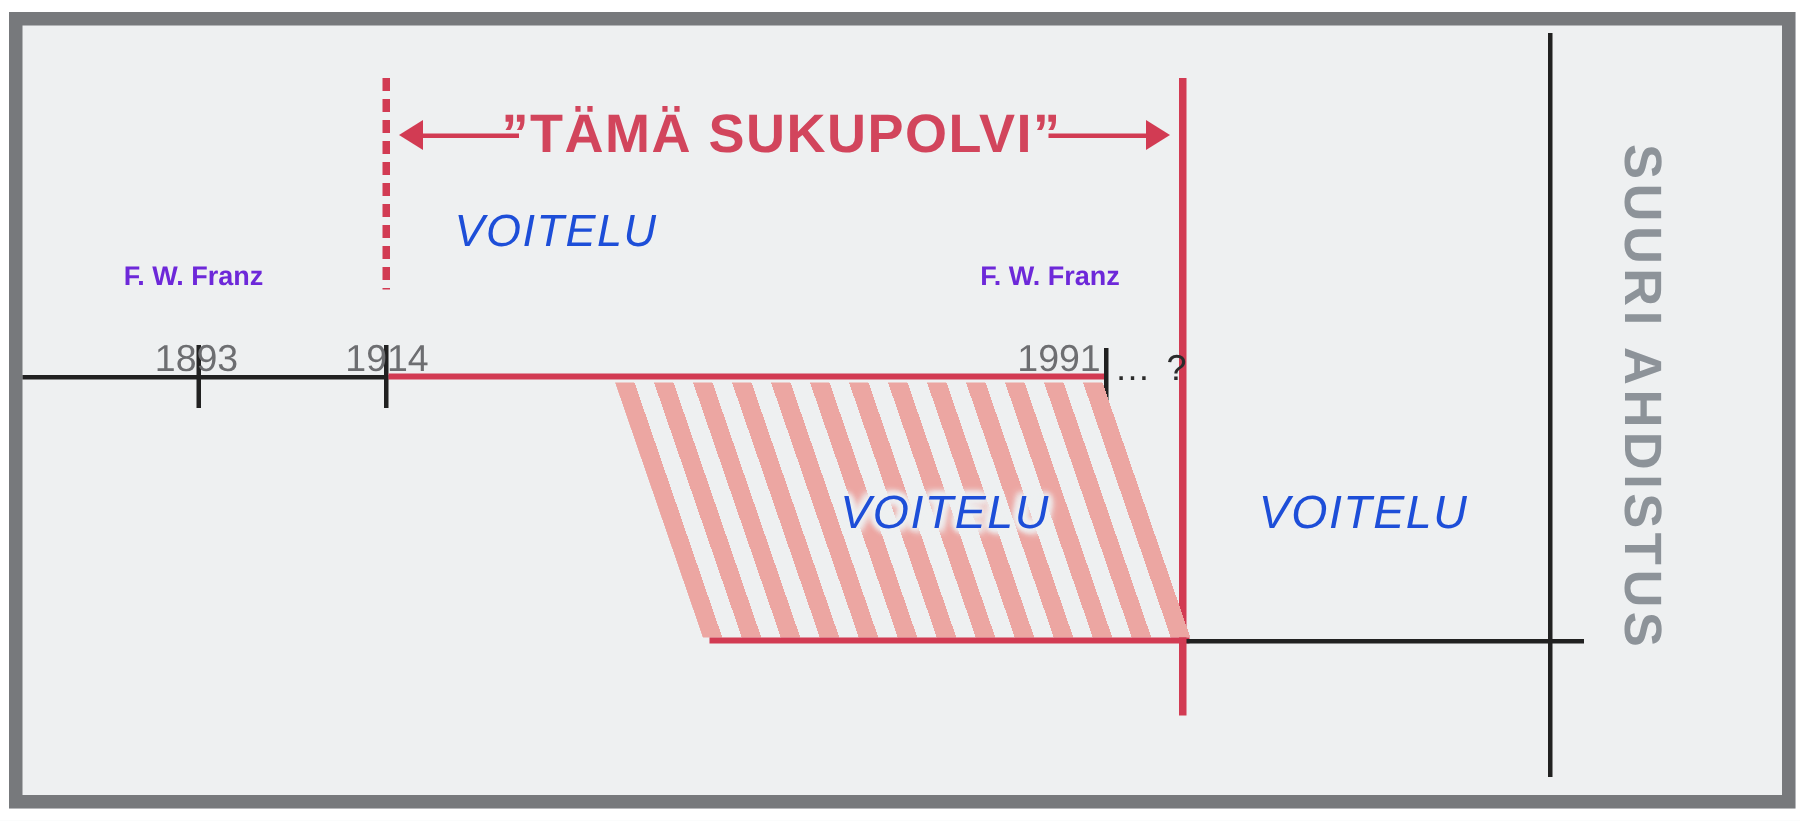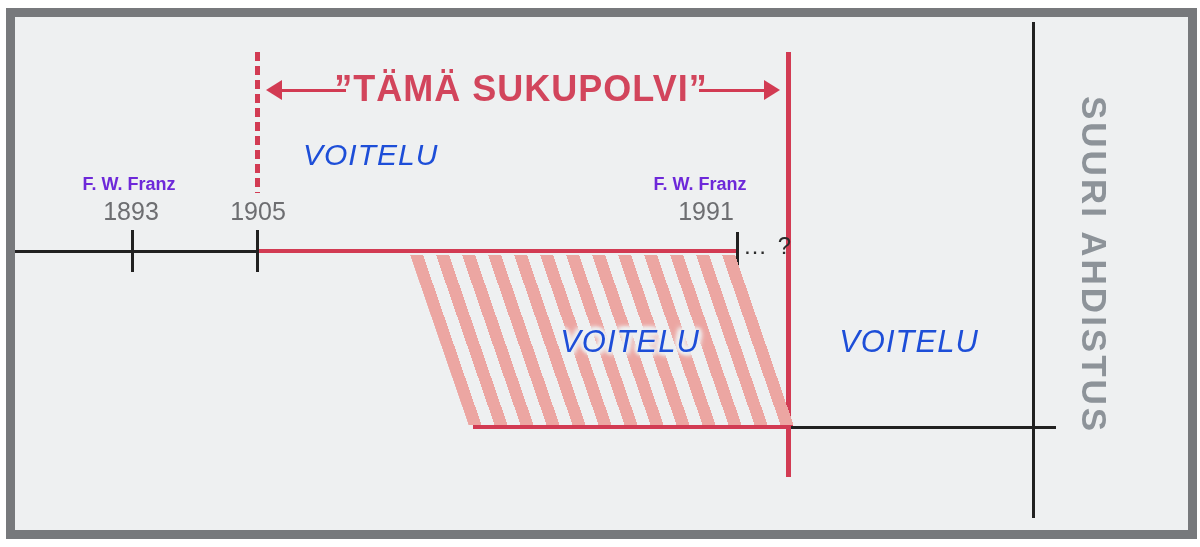--- a/index.html
+++ b/index.html
@@ -96,20 +96,21 @@
     font-weight:bold;
     color:#6d28d9;
     white-space:nowrap;
   }
   .person-year,.year-label{
     position:absolute;
     transform:translateX(-50%);
     font-size:25px;
     color:#6d6e71;
     white-space:nowrap;
+    margin-top:28px;
   }
   .name-left{ left:129px; top:174px; }
   .year-left{ left:131px; top:197px; }
   .year-1914{ left:258px; top:197px; }
   .name-right{ left:700px; top:174px; }
   .year-right{ left:706px; top:197px; }
   .continuation{
     position:absolute;
     left:743px; top:232px;
     font-size:24px;
@@ -155,20 +156,20 @@
   <div class="generation-label">”TÄMÄ SUKUPOLVI”</div>
   <div class="arrow-line arrow-line-right"></div>
   <div class="arrowhead arrowhead-right"></div>
 
   <div class="voitelu voitelu-1">VOITELU</div>
   <div class="voitelu voitelu-2">VOITELU</div>
   <div class="voitelu voitelu-3">VOITELU</div>
 
   <div class="person-name name-left">F. W. Franz</div>
   <div class="person-year year-left">1893</div>
-  <div class="year-label year-1914">1905</div>
+  <div class="year-label year-1914">1914</div>
   <div class="person-name name-right">F. W. Franz</div>
   <div class="person-year year-right">1991</div>
   <div class="continuation">… ?</div>
 
   <div class="tribulation">SUURI AHDISTUS</div>
 
 </div>
 
 </body></html>

